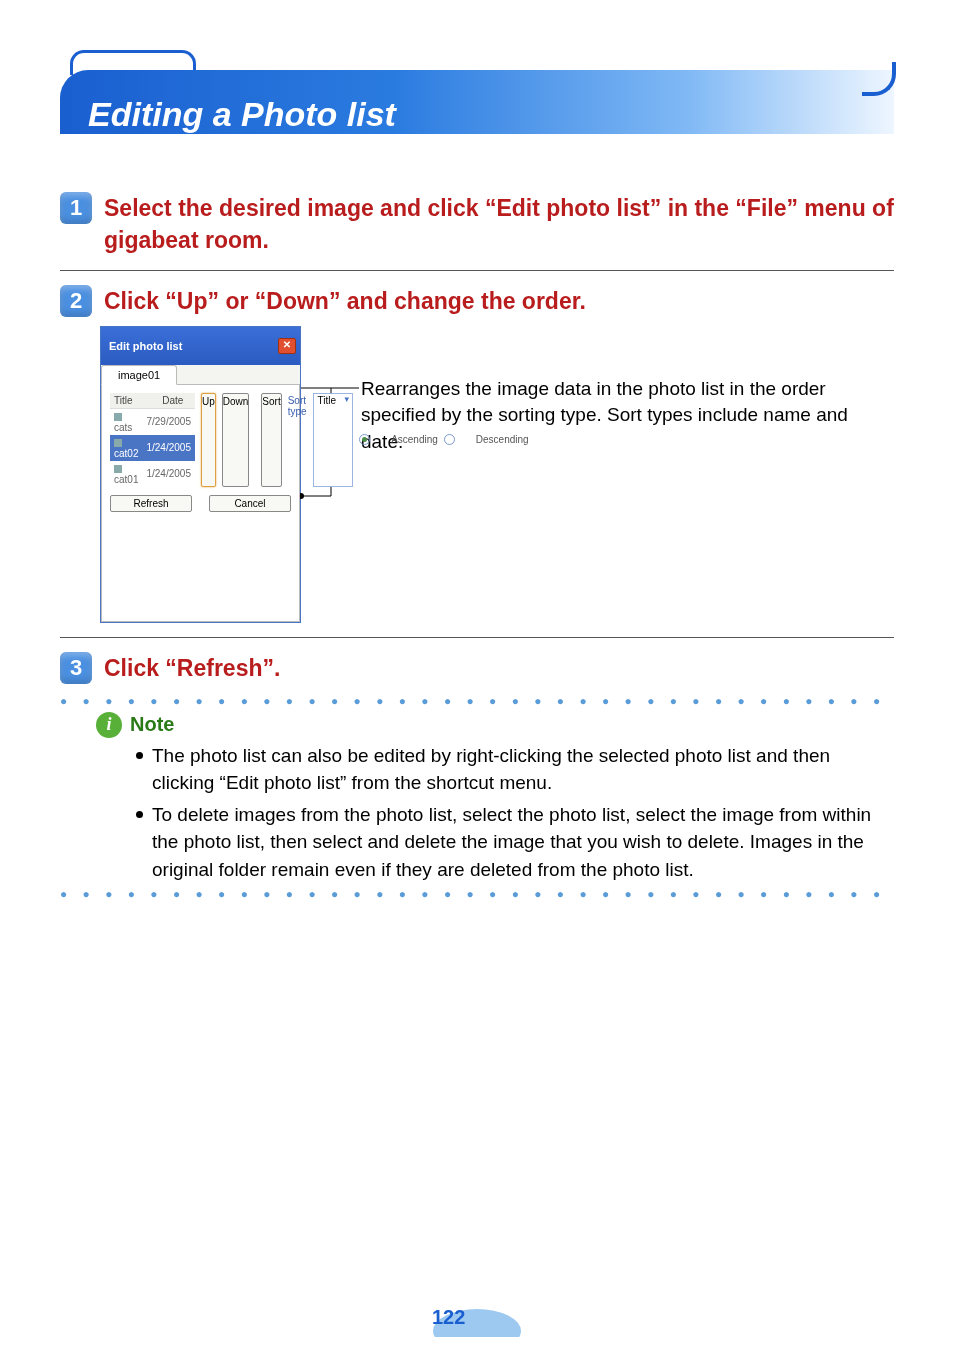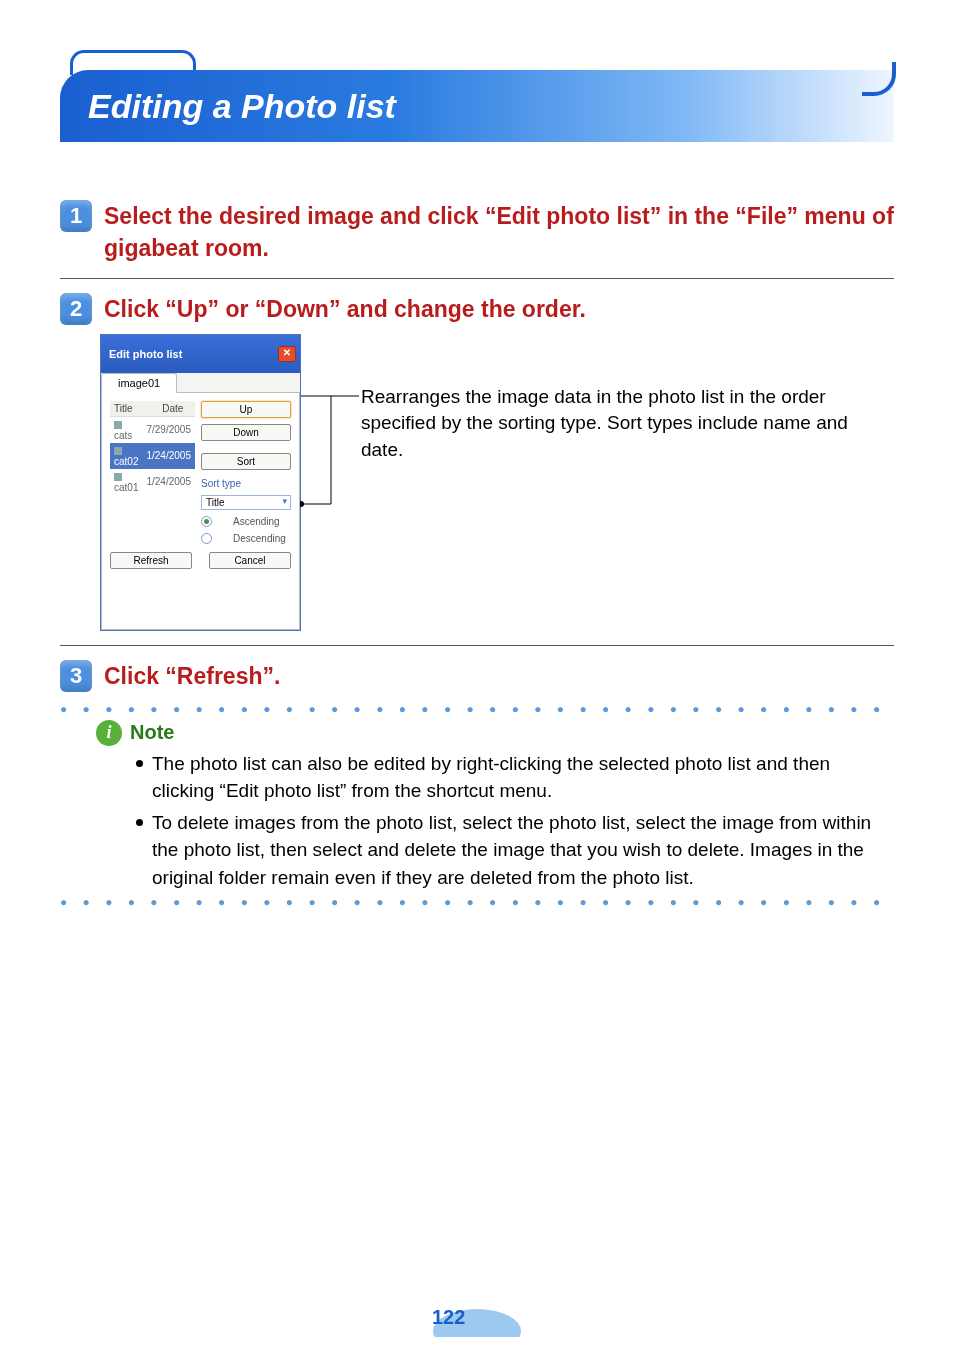--- a/index.html
+++ b/index.html
@@ -30,25 +30,25 @@
     height: 22px;
     background: #fff;
     border: 3px solid #1a5fd0;
     border-bottom: none;
     border-top-left-radius: 14px;
     border-top-right-radius: 14px;
   }
   .title-bar {
     position: relative;
     top: 20px;
-    height: 72px;
+    height: 64px;
     background: linear-gradient(to right, #1a5fd0 0%, #2a7be0 40%, #7fb8f5 75%, #eef6ff 100%);
     border-top-left-radius: 28px;
     display: flex;
-    align-items: center;
+    align-items: flex-end;
     padding-left: 28px;
   }
   .title-right-curve {
     position: absolute;
     right: -2px;
     top: 12px;
     width: 30px;
     height: 30px;
     border: 4px solid #1a5fd0;
     border-left: none;
@@ -182,21 +182,21 @@
   .dlg-list-row.sel {
     background: #4a74c4;
     color: #fff;
   }
   .thumb {
     width: 8px; height: 8px; background: #8aa; margin-right: 2px; display: inline-block; vertical-align: middle;
   }
   .dlg-side {
     width: 90px;
     display: flex;
-    flex-direction: column;
+    flex-direction: row;
     gap: 6px;
     font-size: 10px;
   }
   .dlg-btn {
     border: 1px solid #888;
     background: #f8f8f4;
     padding: 2px 0;
     text-align: center;
     border-radius: 2px;
     font-size: 10px;

